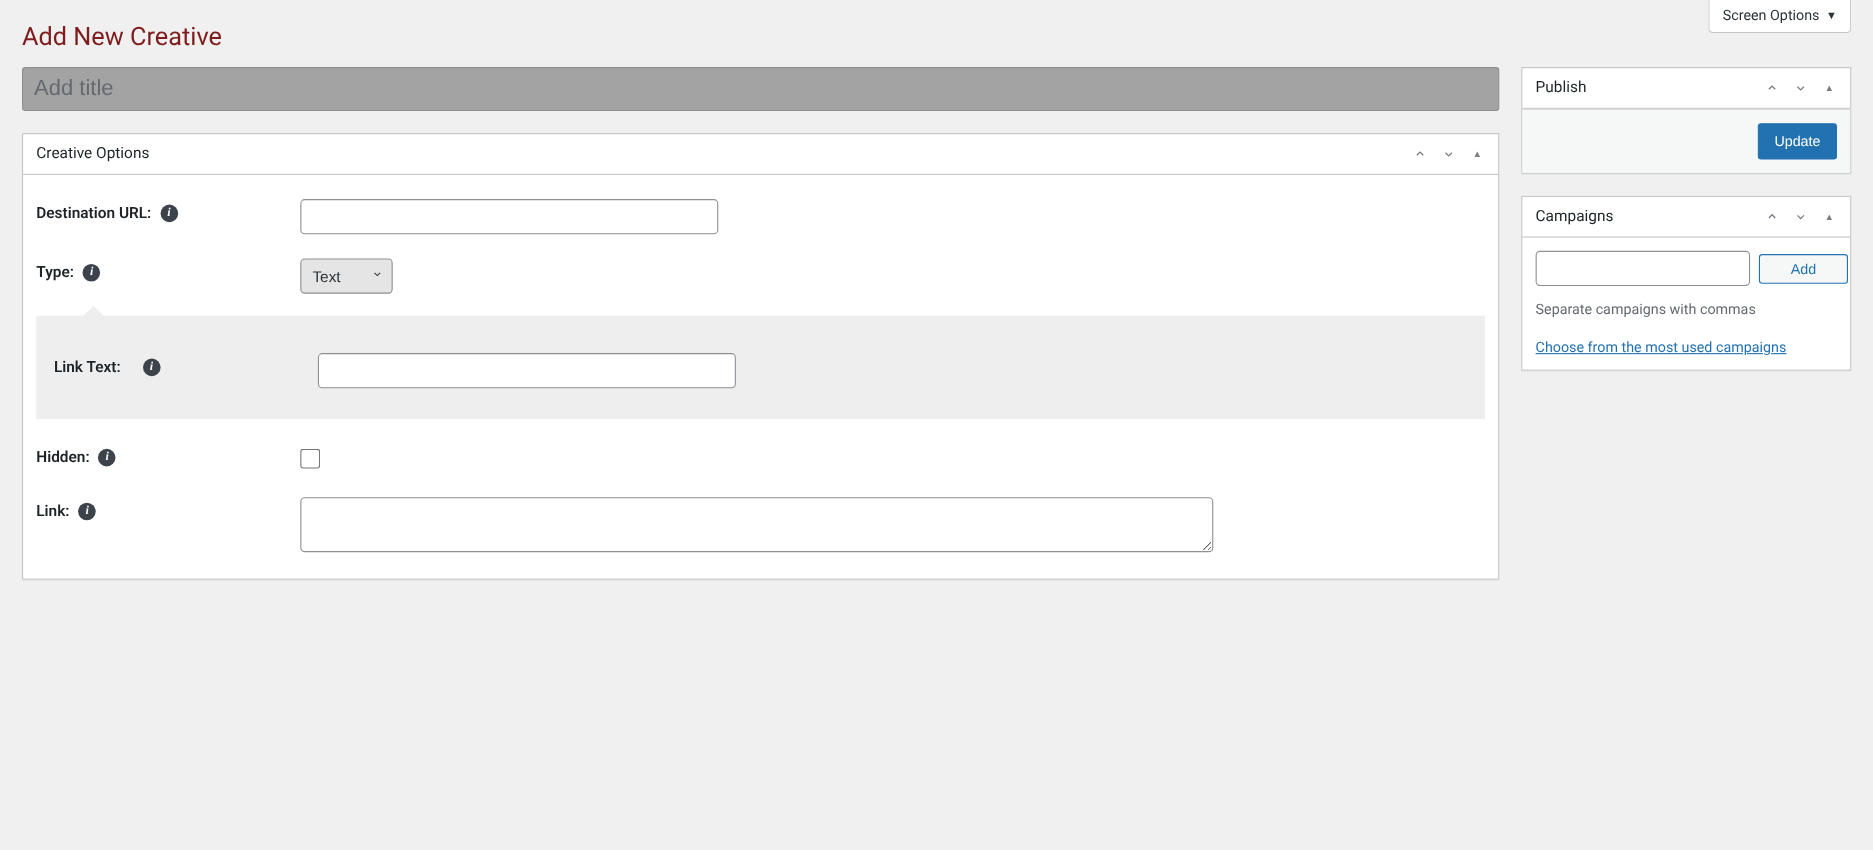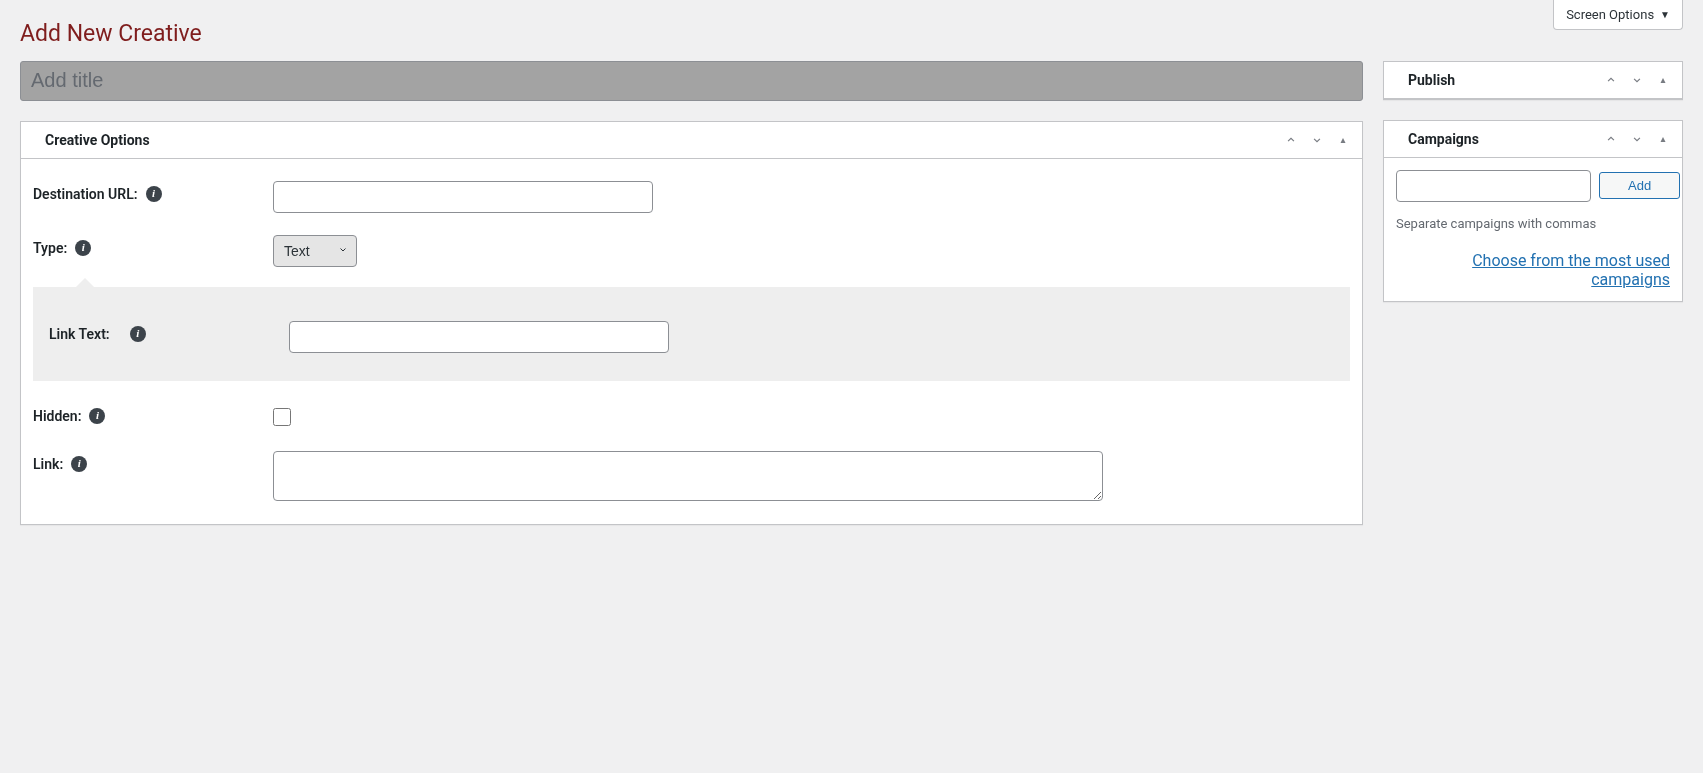--- a/index.html
+++ b/index.html
@@ -65,22 +65,22 @@
     }
     .postbox-header {
       display: flex;
       align-items: center;
       justify-content: space-between;
       border-bottom: 1px solid #c3c4c7;
       padding: 0;
     }
     .postbox-header h2 {
       font-size: 14px;
-      font-weight: 700;
-      padding: 10px 24px;
+      font-weight: 400;
+      padding: 10px 12px;
       color: #1d2327;
     }
     .handle-actions {
       display: flex;
       align-items: center;
       gap: 4px;
       padding-right: 8px;
     }
     .handle-btn {
       width: 22px;
@@ -252,21 +252,21 @@
       cursor: pointer;
     }
     .howto {
       color: #646970;
       font-size: 13px;
       margin-top: 14px;
     }
     .link {
       color: #2271b1;
       text-decoration: underline;
-      font-size: 16px;
+      font-size: 13px;
       display: inline-block;
       margin-top: 20px;
       cursor: pointer;
       text-align: right;
     }
     .tri-down { font-size: 10px; }
     .tri-up { font-size: 10px; }
   </style>
 </head>
 <body>
@@ -382,20 +382,23 @@
             <button class="handle-btn">
               <svg viewBox="0 0 24 24">
                   <path d="M7 10l5 5 5-5" fill="none" stroke="currentColor" stroke-width="2"></path>
                 </svg>
             </button>
             <button class="handle-btn">
               <span class="tri-up">▴</span>
             </button>
           </div>
         </div>
+        <div class="publish-actions">
+          <button class="button-primary">Update</button>
+        </div>
       </div>
 
       <div class="postbox">
         <div class="postbox-header">
           <h2>Campaigns</h2>
           <div class="handle-actions">
             <button class="handle-btn">
               <svg viewBox="0 0 24 24">
                   <path d="M7 14l5-5 5 5" fill="none" stroke="currentColor" stroke-width="2"></path>
                 </svg>

